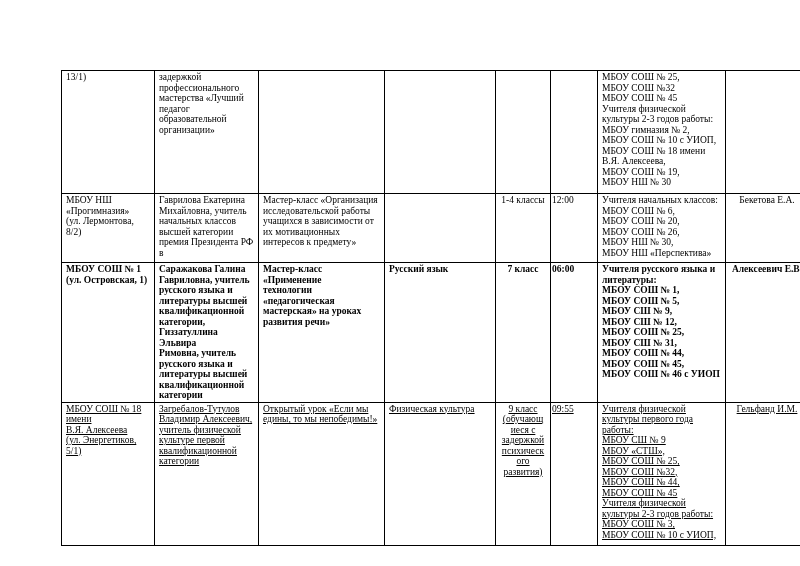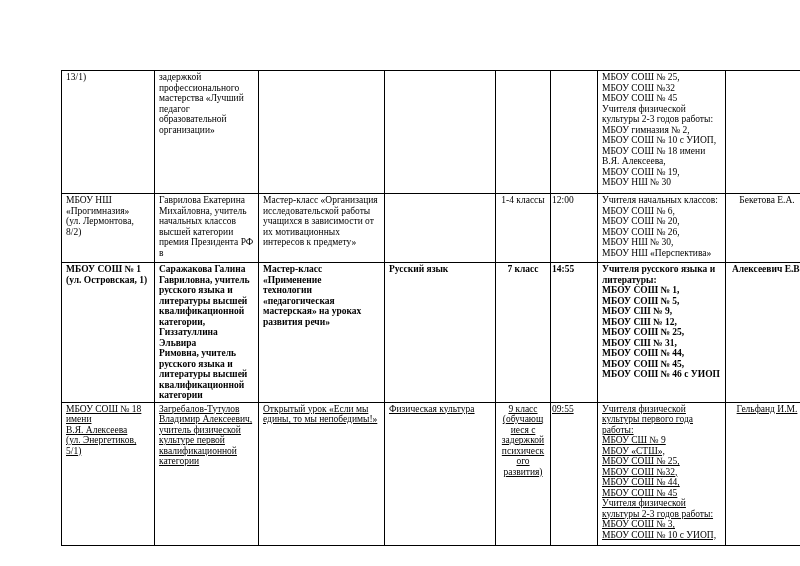--- a/index.html
+++ b/index.html
@@ -129,21 +129,21 @@
 русского языка и
 литературы высшей
 квалификационной
 категории</td>
         <td>Мастер-класс «Применение
 технологии «педагогическая
 мастерская» на уроках
 развития речи»</td>
         <td>Русский язык</td>
         <td>7 класс</td>
-        <td>14:55</td>
+        <td>06:00</td>
         <td>Учителя русского языка и
 литературы:
 МБОУ СОШ № 1,
 МБОУ СОШ № 5,
 МБОУ СШ № 9,
 МБОУ СШ № 12,
 МБОУ СОШ № 25,
 МБОУ СШ № 31,
 МБОУ СОШ № 44,
 МБОУ СОШ № 45,

